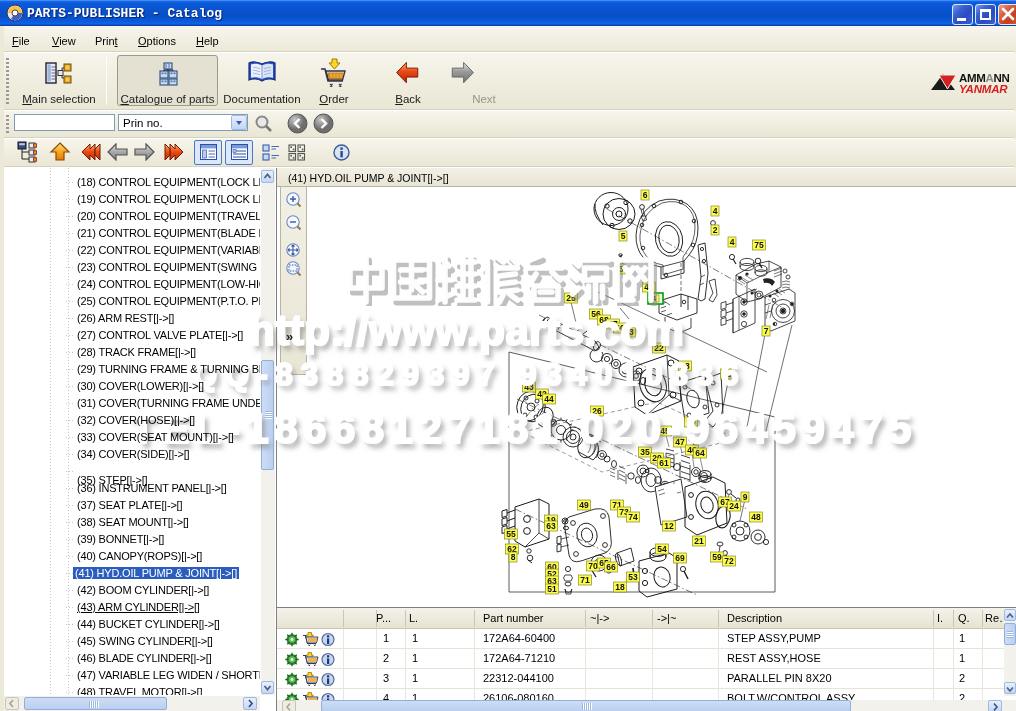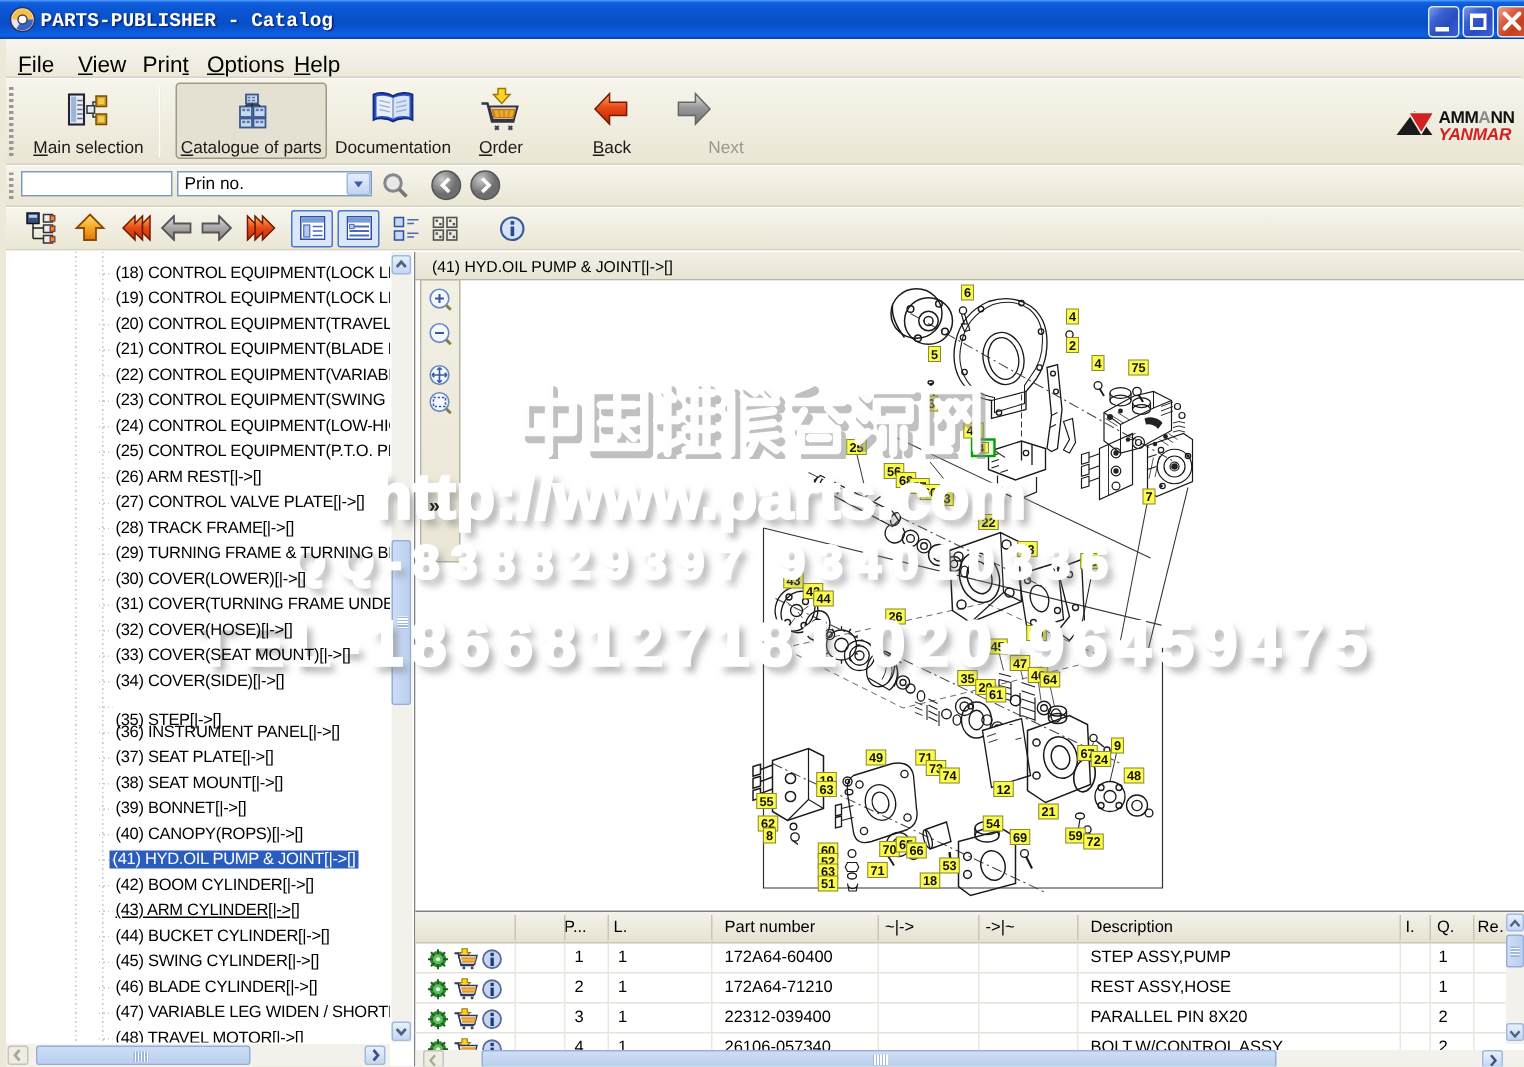--- a/index.html
+++ b/index.html
@@ -4,21 +4,21 @@
 *{margin:0;padding:0;box-sizing:border-box}
 html,body{width:1016px;height:711px;overflow:hidden}
 body{position:relative;font-family:"Liberation Sans",sans-serif;background:#ECE9D8;font-size:12px}
 .abs{position:absolute}
 #titlebar{left:0;top:0;width:1016px;height:26px;
  background:linear-gradient(180deg,#57A1FF 0%,#1263E2 6%,#0C59D8 14%,#0A53CE 38%,#084FC6 60%,#0C58D8 80%,#0F62EC 90%,#0B50BE 96%,#06379B 100%);}
 #titletext{left:27px;top:6px;color:#fff;font-family:"Liberation Mono",monospace;font-weight:bold;font-size:13px;letter-spacing:0px;text-shadow:1px 1px 1px rgba(0,20,80,.8)}
 .winbtn{top:4px;width:21px;height:21px;border-radius:3px;border:1px solid #DCEAFD}
 #btnmin,#btnmax{background:linear-gradient(135deg,#7A9DEF 0%,#3C62D0 30%,#2A4CC2 60%,#3B5ED8 100%)}
 #btnclose{background:linear-gradient(135deg,#F0A082 0%,#DD6547 30%,#C63E1C 65%,#D55737 100%)}
-.menuitem{display:inline-block;color:#000;font-size:15px}
+.menuitem{display:inline-block;color:#000;font-size:11px}
 #menubar{left:4px;top:26px;width:1012px;height:26px;background:linear-gradient(180deg,#F7F5EE,#ECE9D8)}
 .etch{height:2px;border-top:1px solid #d5d2c2;border-bottom:1px solid #fff}
 .tbtn{text-align:center;color:#1a1a1a;font-size:11.5px}
 #cat-btn{border:1px solid #9E9A84;border-radius:3px;background:#E4E1D2}
 .sunkfield{background:#fff;border:1px solid #7F9DB9}
 .treeitem{position:absolute;left:73px;white-space:nowrap;font-size:11px;letter-spacing:-0.2px;color:#000;height:17px;line-height:17px}
 .sel{background:#2B5DBE;color:#fff;padding:0 2px;margin-left:-2px}
 .u{text-decoration:underline}
 .wm{position:absolute;color:#fff;font-weight:bold;white-space:nowrap;z-index:40;-webkit-text-stroke:2.2px #fff;
  text-shadow:4px 5px 5px rgba(128,128,128,.62)}
@@ -1170,21 +1170,21 @@
  <path d="M23.5 12.5 l1.5 1.5 M25 12.5 l-1.5 1.5 M29 12.5 l1.5 1.5 M30.5 12.5 l-1.5 1.5" stroke="#445" stroke-width="0.9"></path>
 </g>
 <g>
  <circle cx="43" cy="7.5" r="6" fill="#C6D6EE" stroke="#5A6A9A" stroke-width="1.2"></circle>
  <rect x="42" y="3.2" width="2.2" height="2.2" fill="#1A3A7A"></rect>
               <rect x="42" y="6.4" width="2.2" height="5.6" fill="#1A3A7A"></rect>
 </g>
 </svg></div>
 <div class="abs" style="left:106px;top:3px;font-size:11px">3</div>
 <div class="abs" style="left:135px;top:3px;font-size:11px">1</div>
-<div class="abs" style="left:206px;top:3px;font-size:11px">22312-039400</div>
+<div class="abs" style="left:206px;top:3px;font-size:11px">22312-044100</div>
 <div class="abs" style="left:450px;top:3px;font-size:11px">PARALLEL PIN 8X20</div>
 <div class="abs" style="left:682px;top:3px;font-size:11px">2</div>
 <div class="abs" style="left:66px;top:0;width:1px;height:20px;background:#EAE8DE"></div>
 <div class="abs" style="left:99px;top:0;width:1px;height:20px;background:#EAE8DE"></div>
 <div class="abs" style="left:128px;top:0;width:1px;height:20px;background:#EAE8DE"></div>
 <div class="abs" style="left:197px;top:0;width:1px;height:20px;background:#EAE8DE"></div>
 <div class="abs" style="left:308px;top:0;width:1px;height:20px;background:#EAE8DE"></div>
 <div class="abs" style="left:375px;top:0;width:1px;height:20px;background:#EAE8DE"></div>
 <div class="abs" style="left:441px;top:0;width:1px;height:20px;background:#EAE8DE"></div>
 <div class="abs" style="left:656px;top:0;width:1px;height:20px;background:#EAE8DE"></div>
@@ -1212,21 +1212,21 @@
  <path d="M23.5 12.5 l1.5 1.5 M25 12.5 l-1.5 1.5 M29 12.5 l1.5 1.5 M30.5 12.5 l-1.5 1.5" stroke="#445" stroke-width="0.9"></path>
 </g>
 <g>
  <circle cx="43" cy="7.5" r="6" fill="#C6D6EE" stroke="#5A6A9A" stroke-width="1.2"></circle>
  <rect x="42" y="3.2" width="2.2" height="2.2" fill="#1A3A7A"></rect>
               <rect x="42" y="6.4" width="2.2" height="5.6" fill="#1A3A7A"></rect>
 </g>
 </svg></div>
 <div class="abs" style="left:106px;top:3px;font-size:11px">4</div>
 <div class="abs" style="left:135px;top:3px;font-size:11px">1</div>
-<div class="abs" style="left:206px;top:3px;font-size:11px">26106-057340</div>
+<div class="abs" style="left:206px;top:3px;font-size:11px">26106-080160</div>
 <div class="abs" style="left:450px;top:3px;font-size:11px">BOLT,W/CONTROL ASSY</div>
 <div class="abs" style="left:682px;top:3px;font-size:11px">2</div>
 <div class="abs" style="left:66px;top:0;width:1px;height:20px;background:#EAE8DE"></div>
 <div class="abs" style="left:99px;top:0;width:1px;height:20px;background:#EAE8DE"></div>
 <div class="abs" style="left:128px;top:0;width:1px;height:20px;background:#EAE8DE"></div>
 <div class="abs" style="left:197px;top:0;width:1px;height:20px;background:#EAE8DE"></div>
 <div class="abs" style="left:308px;top:0;width:1px;height:20px;background:#EAE8DE"></div>
 <div class="abs" style="left:375px;top:0;width:1px;height:20px;background:#EAE8DE"></div>
 <div class="abs" style="left:441px;top:0;width:1px;height:20px;background:#EAE8DE"></div>
 <div class="abs" style="left:656px;top:0;width:1px;height:20px;background:#EAE8DE"></div>

